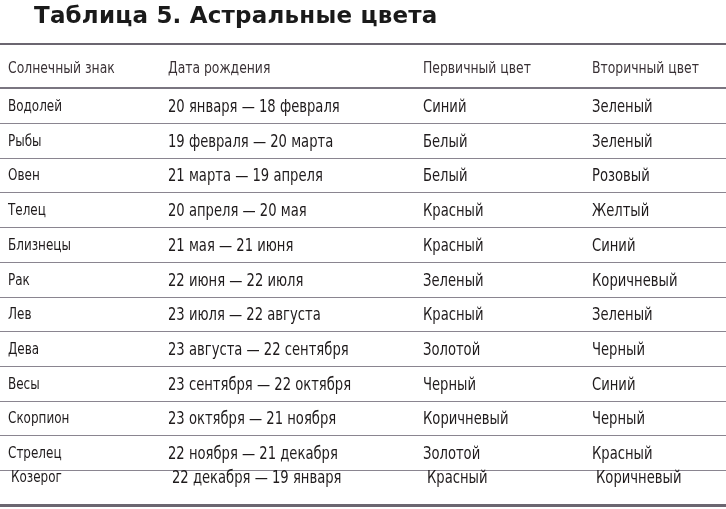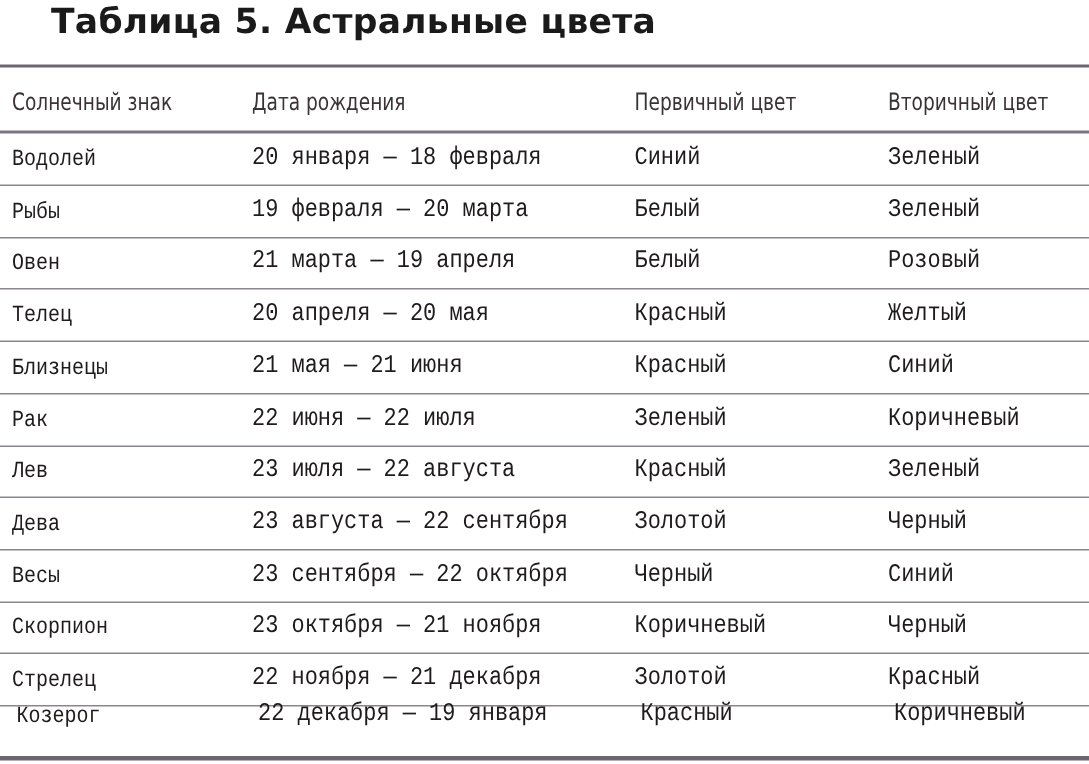--- a/index.html
+++ b/index.html
@@ -2,21 +2,21 @@
 <html><head>
   <meta charset="utf-8">
   <style>
     html, body { margin: 0; padding: 0; background: #ffffff; }
     body { width: 726px; height: 509px; position: relative; overflow: hidden; font-family: "DejaVu Sans Condensed", "Liberation Sans Narrow", "Liberation Sans", sans-serif; color: #231f20; }
     .title { position: absolute; left: 34px; top: 0px; font-family: "DejaVu Sans", sans-serif; font-weight: bold; font-size: 23px; line-height: 30px; color: #1a1a1a; letter-spacing: 0.2px; }
     .rule-top { position: absolute; left: 0; top: 43px; width: 726px; height: 2px; background: #6b6670; }
     .hdr { position: absolute; top: 45px; height: 42px; width: 660px; }
     .hdr span { position: absolute; top: 13px; font-size: 16px; line-height: 20px; color: #3a3236; transform: scaleX(0.86); transform-origin: left center; white-space: nowrap; }
     .rule-hdr { position: absolute; left: 0; top: 87px; width: 726px; height: 2px; background: #7a7580; }
-    .row { position: absolute; left: 0; width: 726px; height: 34px; font-family: Liberation Mono, monospace; }
+    .row { position: absolute; left: 0; width: 726px; height: 34px; }
     .row span { position: absolute; top: 7px; font-size: 17px; line-height: 20px; color: #1f1b1c; transform: scaleX(0.86); transform-origin: left center; white-space: nowrap; }
     .row .sign { font-size: 15.5px; }
     .row-line { position: absolute; left: 0; bottom: -1px; width: 726px; height: 1px; background: #8a8590; }
     .rule-bottom { position: absolute; left: 0; top: 504px; width: 726px; height: 3px; background: #6b6670; }
     .c1 { left: 8px; } .c2 { left: 168px; } .c3 { left: 423px; } .c4 { left: 592px; }
     .last .c1 { left: 11px; } .last .c2 { left: 172px; } .last .c3 { left: 427px; } .last .c4 { left: 596px; }
   </style>
 </head>
 <body>
 

